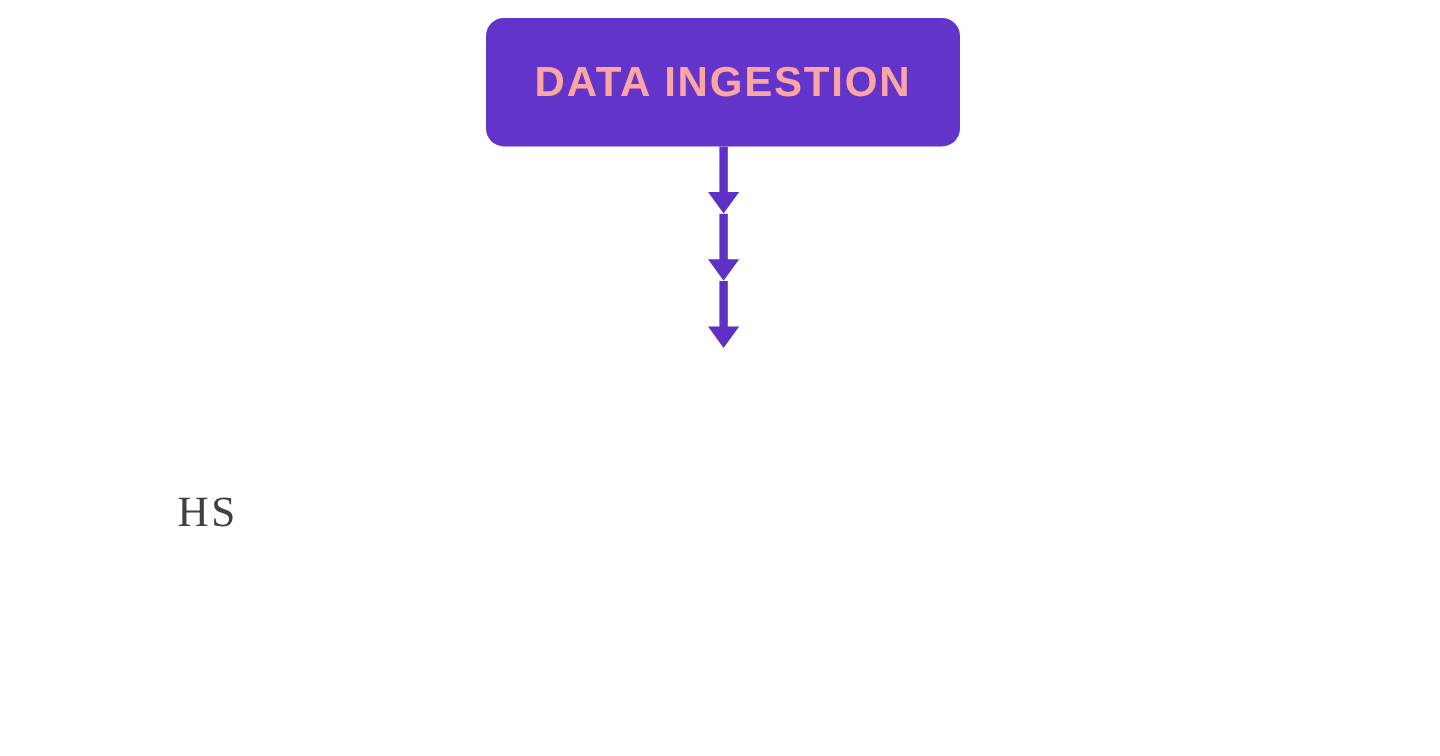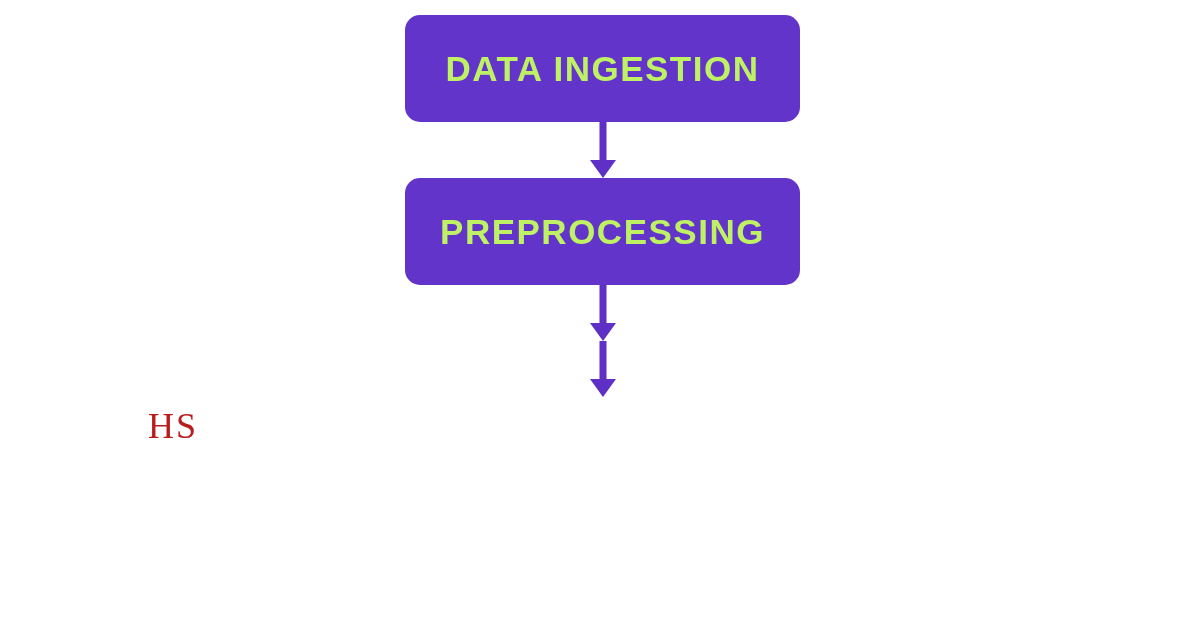--- a/index.html
+++ b/index.html
@@ -15,21 +15,21 @@
     background: #ffffff;
     overflow: hidden;
   }
   .watermark {
     position: absolute;
     left: 148px;
     top: 408px;
     font-family: "Liberation Serif", serif;
     font-size: 36px;
     font-weight: 400;
-    color: #b91c1c;
+    color: #404040;
     letter-spacing: 2px;
     line-height: 1;
     user-select: none;
   }
   .flow-column {
     position: absolute;
     left: 405px;
     top: 15px;
     width: 395px;
     display: flex;
@@ -40,21 +40,21 @@
     width: 395px;
     height: 107px;
     background: #6234c9;
     border-radius: 15px;
     display: flex;
     align-items: center;
     justify-content: center;
     box-sizing: border-box;
   }
   .flow-box-label {
-    color: #bef264;
+    color: #fca5a5;
     font-size: 35px;
     font-weight: 700;
     letter-spacing: 1.5px;
     text-align: center;
     white-space: nowrap;
   }
   .flow-arrow {
     width: 30px;
     height: 56px;
     display: block;
@@ -72,23 +72,20 @@
 
     <div class="flow-box">
       <span class="flow-box-label">DATA INGESTION</span>
     </div>
 
     <svg class="flow-arrow" viewBox="0 0 30 56" aria-hidden="true">
       <rect x="11.5" y="0" width="7" height="42" fill="#5e30c5"></rect>
       <polygon points="2,38 28,38 15,56" fill="#5e30c5"></polygon>
     </svg>
 
-    <div class="flow-box">
-      <span class="flow-box-label">PREPROCESSING</span>
-    </div>
 
     <svg class="flow-arrow" viewBox="0 0 30 56" aria-hidden="true">
       <rect x="11.5" y="0" width="7" height="42" fill="#5e30c5"></rect>
       <polygon points="2,38 28,38 15,56" fill="#5e30c5"></polygon>
     </svg>
 
 
     <svg class="flow-arrow" viewBox="0 0 30 56" aria-hidden="true">
       <rect x="11.5" y="0" width="7" height="42" fill="#5e30c5"></rect>
       <polygon points="2,38 28,38 15,56" fill="#5e30c5"></polygon>

